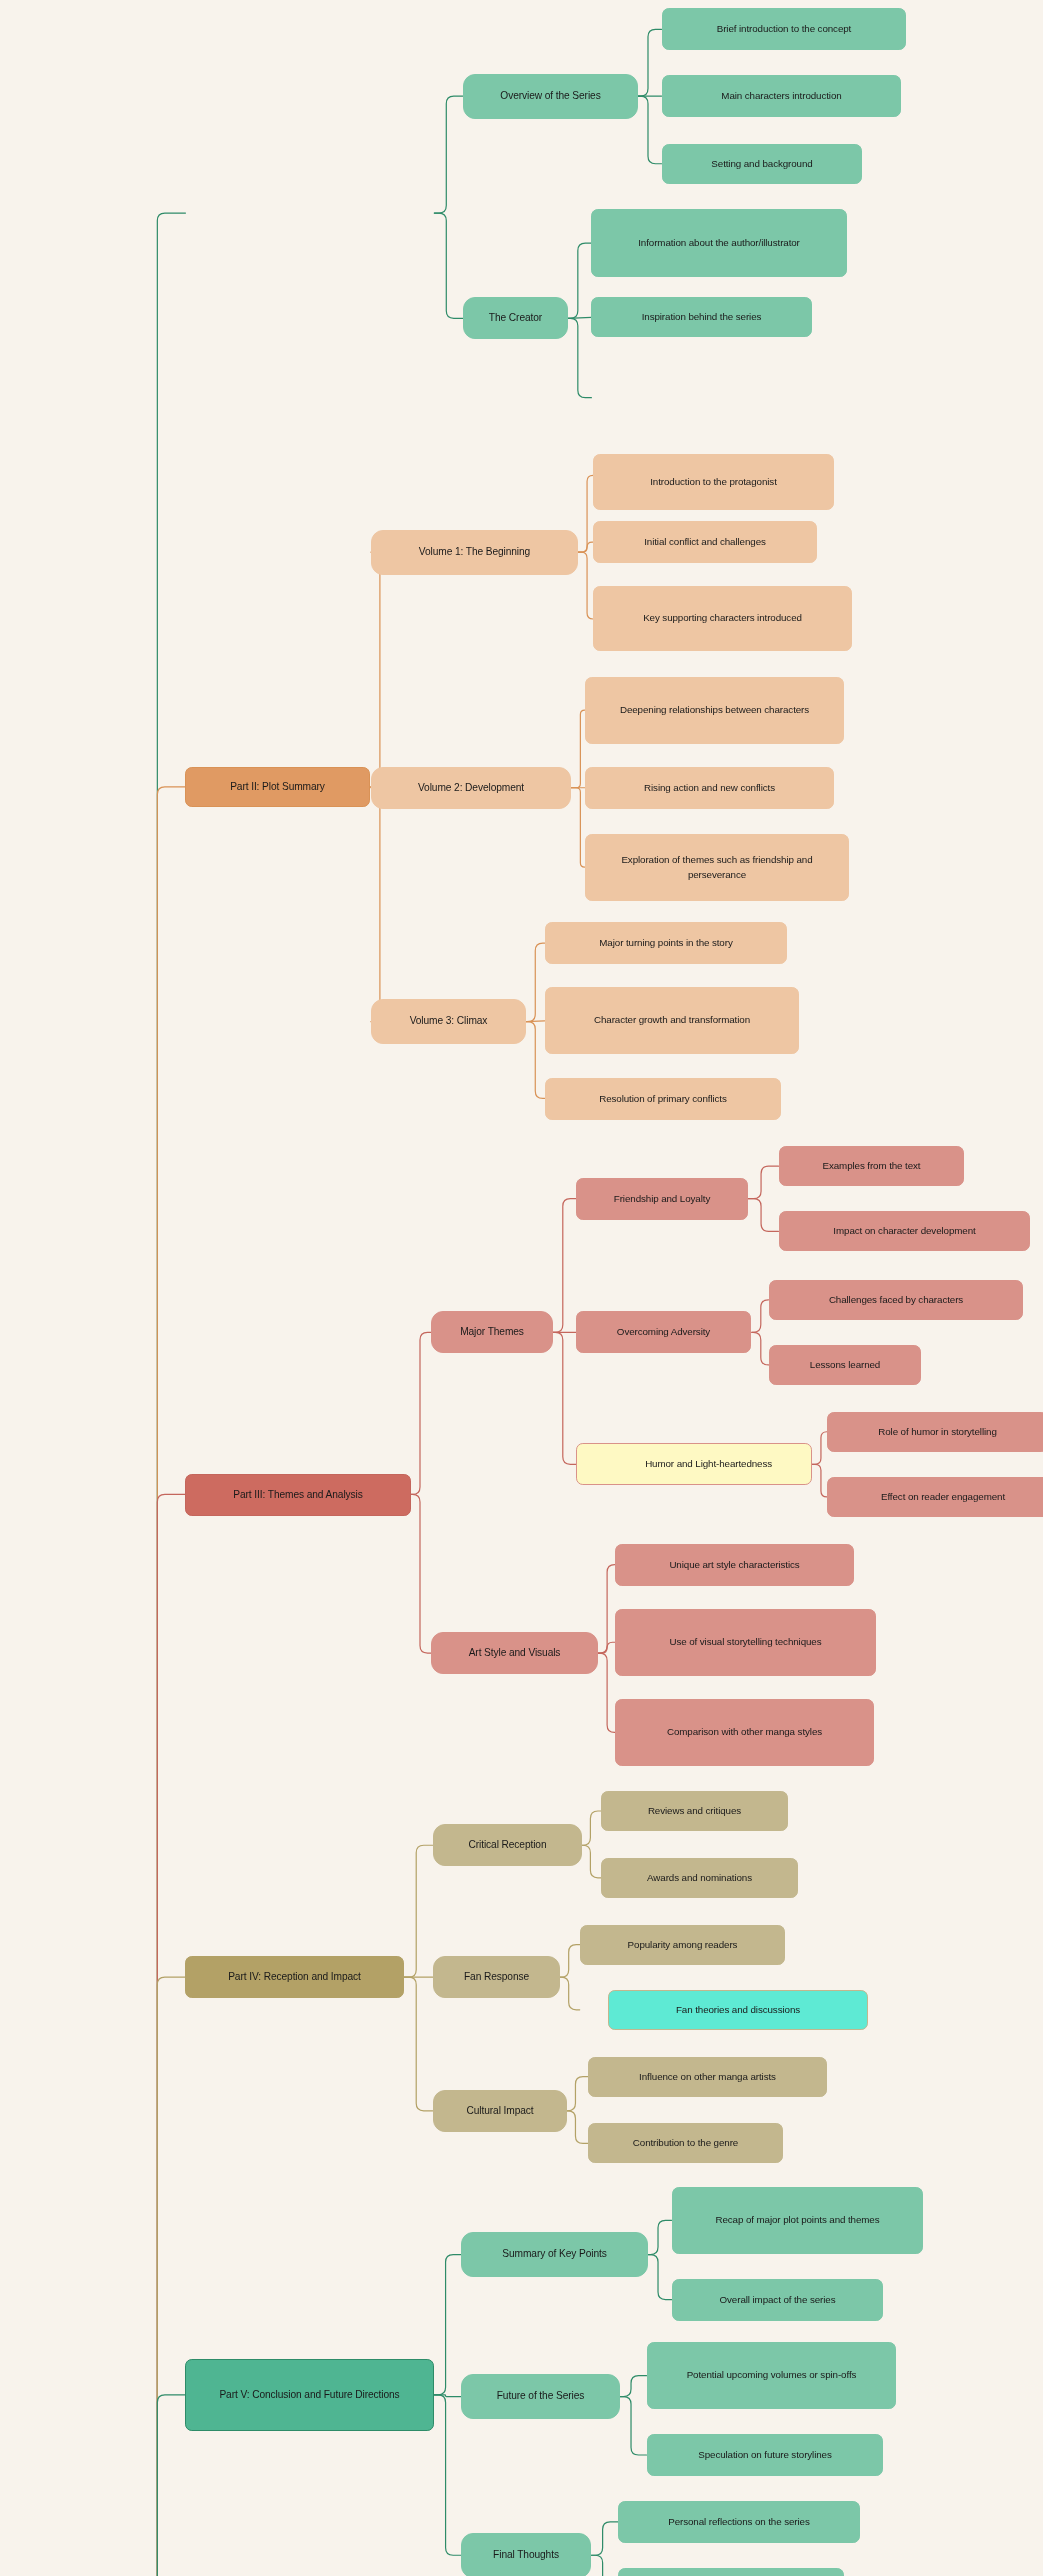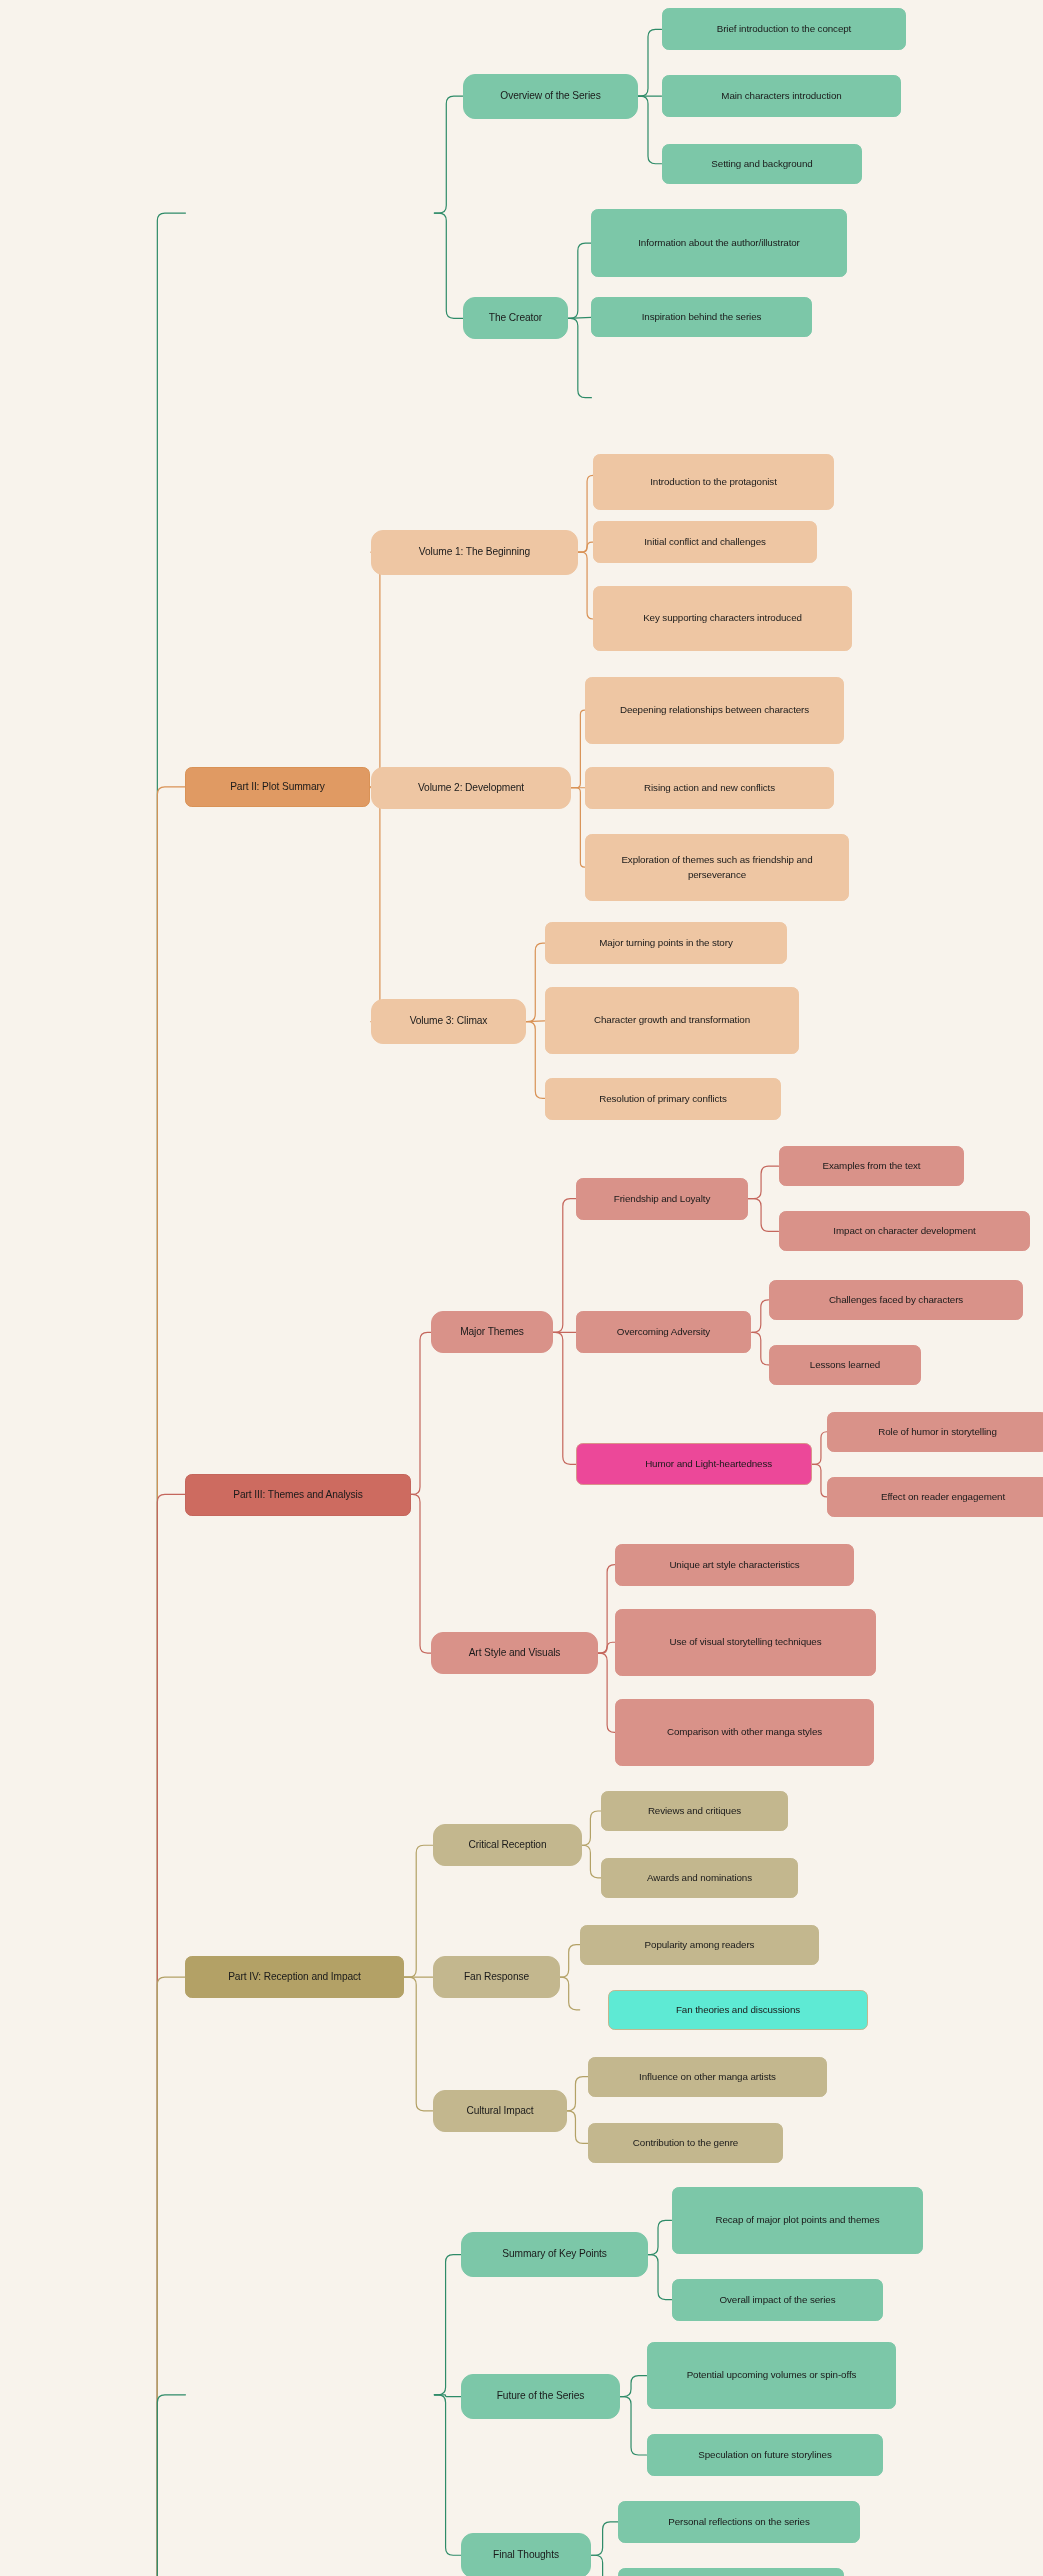--- a/index.html
+++ b/index.html
@@ -137,37 +137,38 @@
       <div class="node level3" style="left: 545px; top: 987px; width: 254px; height: 67px; background: rgb(238, 198, 163); border: 0.8px solid rgb(238, 198, 163); color: rgb(26, 26, 26);">Character growth and transformation</div>
       <div class="node level3" style="left: 545px; top: 1078px; width: 236px; height: 42px; background: rgb(238, 198, 163); border: 0.8px solid rgb(238, 198, 163); color: rgb(26, 26, 26);">Resolution of primary conflicts</div>
       <div class="node level1" style="left: 185px; top: 1474px; width: 226px; height: 42px; background: rgb(205, 107, 96); border: 0.8px solid rgb(196, 102, 92); color: rgb(26, 26, 26);">Part III: Themes and Analysis</div>
       <div class="node level2" style="left: 431px; top: 1311px; width: 122px; height: 42px; background: rgb(217, 146, 137); border: 0.8px solid rgb(217, 146, 137); color: rgb(26, 26, 26);">Major Themes</div>
       <div class="node level3" style="left: 576px; top: 1178px; width: 172px; height: 42px; background: rgb(217, 146, 137); border: 0.8px solid rgb(217, 146, 137); color: rgb(26, 26, 26);">Friendship and Loyalty</div>
       <div class="node level3" style="left: 779px; top: 1146px; width: 185px; height: 40px; background: rgb(217, 146, 137); border: 0.8px solid rgb(217, 146, 137); color: rgb(26, 26, 26);">Examples from the text</div>
       <div class="node level3" style="left: 779px; top: 1211px; width: 251px; height: 40px; background: rgb(217, 146, 137); border: 0.8px solid rgb(217, 146, 137); color: rgb(26, 26, 26);">Impact on character development</div>
       <div class="node level3" style="left: 576px; top: 1311px; width: 175px; height: 42px; background: rgb(217, 146, 137); border: 0.8px solid rgb(217, 146, 137); color: rgb(26, 26, 26);">Overcoming Adversity</div>
       <div class="node level3" style="left: 769px; top: 1280px; width: 254px; height: 40px; background: rgb(217, 146, 137); border: 0.8px solid rgb(217, 146, 137); color: rgb(26, 26, 26);">Challenges faced by characters</div>
       <div class="node level3" style="left: 769px; top: 1345px; width: 152px; height: 40px; background: rgb(217, 146, 137); border: 0.8px solid rgb(217, 146, 137); color: rgb(26, 26, 26);">Lessons learned</div>
-      <div class="node level3" style="left: 576px; top: 1443px; width: 236px; height: 42px; background: #ec4899; border: 0.8px solid rgb(217, 146, 137); color: rgb(26, 26, 26); padding-left: 36px;">Humor and Light-heartedness</div>
+      <div class="node level3" style="left: 576px; top: 1443px; width: 236px; height: 42px; background: #fef9c3; border: 0.8px solid rgb(217, 146, 137); color: rgb(26, 26, 26); padding-left: 36px;">Humor and Light-heartedness</div>
       <div class="node level3" style="left: 827px; top: 1412px; width: 221px; height: 40px; background: rgb(217, 146, 137); border: 0.8px solid rgb(217, 146, 137); color: rgb(26, 26, 26);">Role of humor in storytelling</div>
       <div class="node level3" style="left: 827px; top: 1477px; width: 232px; height: 40px; background: rgb(217, 146, 137); border: 0.8px solid rgb(217, 146, 137); color: rgb(26, 26, 26);">Effect on reader engagement</div>
       <div class="node level2" style="left: 431px; top: 1632px; width: 167px; height: 42px; background: rgb(217, 146, 137); border: 0.8px solid rgb(217, 146, 137); color: rgb(26, 26, 26);">Art Style and Visuals</div>
       <div class="node level3" style="left: 615px; top: 1544px; width: 239px; height: 42px; background: rgb(217, 146, 137); border: 0.8px solid rgb(217, 146, 137); color: rgb(26, 26, 26);">Unique art style characteristics</div>
       <div class="node level3" style="left: 615px; top: 1609px; width: 261px; height: 67px; background: rgb(217, 146, 137); border: 0.8px solid rgb(217, 146, 137); color: rgb(26, 26, 26);">Use of visual storytelling techniques</div>
       <div class="node level3" style="left: 615px; top: 1699px; width: 259px; height: 67px; background: rgb(217, 146, 137); border: 0.8px solid rgb(217, 146, 137); color: rgb(26, 26, 26);">Comparison with other manga styles</div>
       <div class="node level1" style="left: 185px; top: 1956px; width: 219px; height: 42px; background: rgb(179, 161, 102); border: 0.8px solid rgb(179, 161, 102); color: rgb(26, 26, 26);">Part IV: Reception and Impact</div>
       <div class="node level2" style="left: 433px; top: 1824px; width: 149px; height: 42px; background: rgb(195, 183, 142); border: 0.8px solid rgb(195, 183, 142); color: rgb(26, 26, 26);">Critical Reception</div>
       <div class="node level3" style="left: 601px; top: 1791px; width: 187px; height: 40px; background: rgb(195, 183, 142); border: 0.8px solid rgb(195, 183, 142); color: rgb(26, 26, 26);">Reviews and critiques</div>
       <div class="node level3" style="left: 601px; top: 1858px; width: 197px; height: 40px; background: rgb(195, 183, 142); border: 0.8px solid rgb(195, 183, 142); color: rgb(26, 26, 26);">Awards and nominations</div>
       <div class="node level2" style="left: 433px; top: 1956px; width: 127px; height: 42px; background: rgb(195, 183, 142); border: 0.8px solid rgb(195, 183, 142); color: rgb(26, 26, 26);">Fan Response</div>
-      <div class="node level3" style="left: 580px; top: 1925px; width: 239px; height: 40px; background: rgb(195, 183, 142); border: 0.8px solid rgb(195, 183, 142); color: rgb(26, 26, 26);">Popularity among readers</div>
+      <div class="node level3" style="left: 580px; top: 1925px; width: 205px; height: 40px; background: rgb(195, 183, 142); border: 0.8px solid rgb(195, 183, 142); color: rgb(26, 26, 26);">Popularity among readers</div>
       <div class="node level3" style="left: 580px; top: 1990px; width: 260px; height: 40px; background: #5eead4; border: 0.8px solid rgb(195, 183, 142); color: rgb(26, 26, 26); margin-left: 28px;">Fan theories and discussions</div>
       <div class="node level2" style="left: 433px; top: 2090px; width: 134px; height: 42px; background: rgb(195, 183, 142); border: 0.8px solid rgb(195, 183, 142); color: rgb(26, 26, 26);">Cultural Impact</div>
       <div class="node level3" style="left: 588px; top: 2057px; width: 239px; height: 40px; background: rgb(195, 183, 142); border: 0.8px solid rgb(195, 183, 142); color: rgb(26, 26, 26);">Influence on other manga artists</div>
       <div class="node level3" style="left: 588px; top: 2123px; width: 195px; height: 40px; background: rgb(195, 183, 142); border: 0.8px solid rgb(195, 183, 142); color: rgb(26, 26, 26);">Contribution to the genre</div>
+      <div class="node level1" style="left: 185px; top: 2359px; width: 249px; height: 72px; background: rgb(79, 181, 146); border: 0.8px solid rgb(46, 139, 104); color: rgb(26, 26, 26);">Part V: Conclusion and Future Directions</div>
       <div class="node level2" style="left: 461px; top: 2232px; width: 187px; height: 45px; background: rgb(124, 199, 168); border: 0.8px solid rgb(124, 199, 168); color: rgb(26, 26, 26);">Summary of Key Points</div>
       <div class="node level3" style="left: 672px; top: 2187px; width: 251px; height: 67px; background: rgb(124, 199, 168); border: 0.8px solid rgb(124, 199, 168); color: rgb(26, 26, 26);">Recap of major plot points and themes</div>
       <div class="node level3" style="left: 672px; top: 2279px; width: 211px; height: 42px; background: rgb(124, 199, 168); border: 0.8px solid rgb(124, 199, 168); color: rgb(26, 26, 26);">Overall impact of the series</div>
       <div class="node level2" style="left: 461px; top: 2374px; width: 159px; height: 45px; background: rgb(124, 199, 168); border: 0.8px solid rgb(124, 199, 168); color: rgb(26, 26, 26);">Future of the Series</div>
       <div class="node level3" style="left: 647px; top: 2342px; width: 249px; height: 67px; background: rgb(124, 199, 168); border: 0.8px solid rgb(124, 199, 168); color: rgb(26, 26, 26);">Potential upcoming volumes or spin-offs</div>
       <div class="node level3" style="left: 647px; top: 2434px; width: 236px; height: 42px; background: rgb(124, 199, 168); border: 0.8px solid rgb(124, 199, 168); color: rgb(26, 26, 26);">Speculation on future storylines</div>
       <div class="node level2" style="left: 461px; top: 2533px; width: 130px; height: 45px; background: rgb(124, 199, 168); border: 0.8px solid rgb(124, 199, 168); color: rgb(26, 26, 26);">Final Thoughts</div>
       <div class="node level3" style="left: 618px; top: 2501px; width: 242px; height: 42px; background: rgb(124, 199, 168); border: 0.8px solid rgb(124, 199, 168); color: rgb(26, 26, 26);">Personal reflections on the series</div>
       <div class="node level3" style="left: 618px; top: 2568px; width: 226px; height: 42px; background: rgb(124, 199, 168); border: 0.8px solid rgb(124, 199, 168); color: rgb(26, 26, 26);">Recommendations for readers</div>
     </div>

